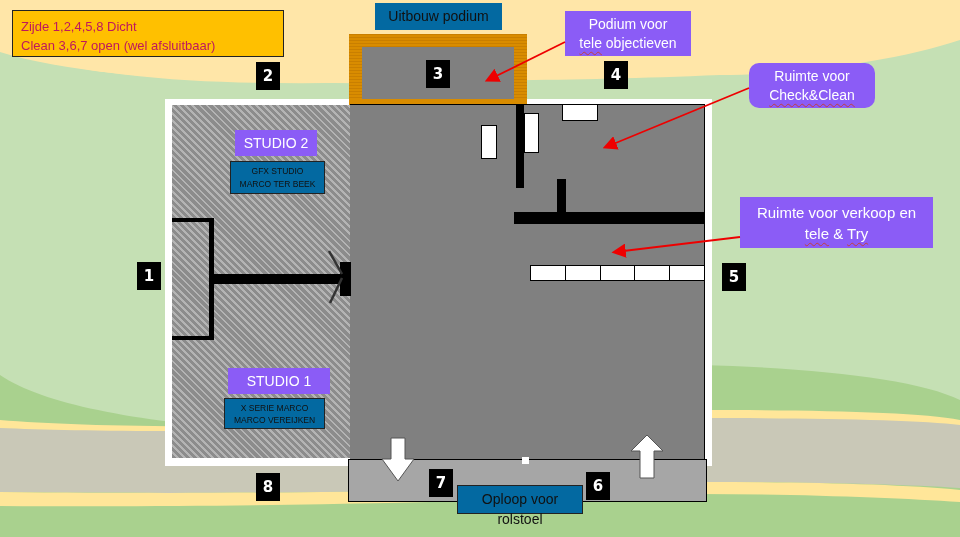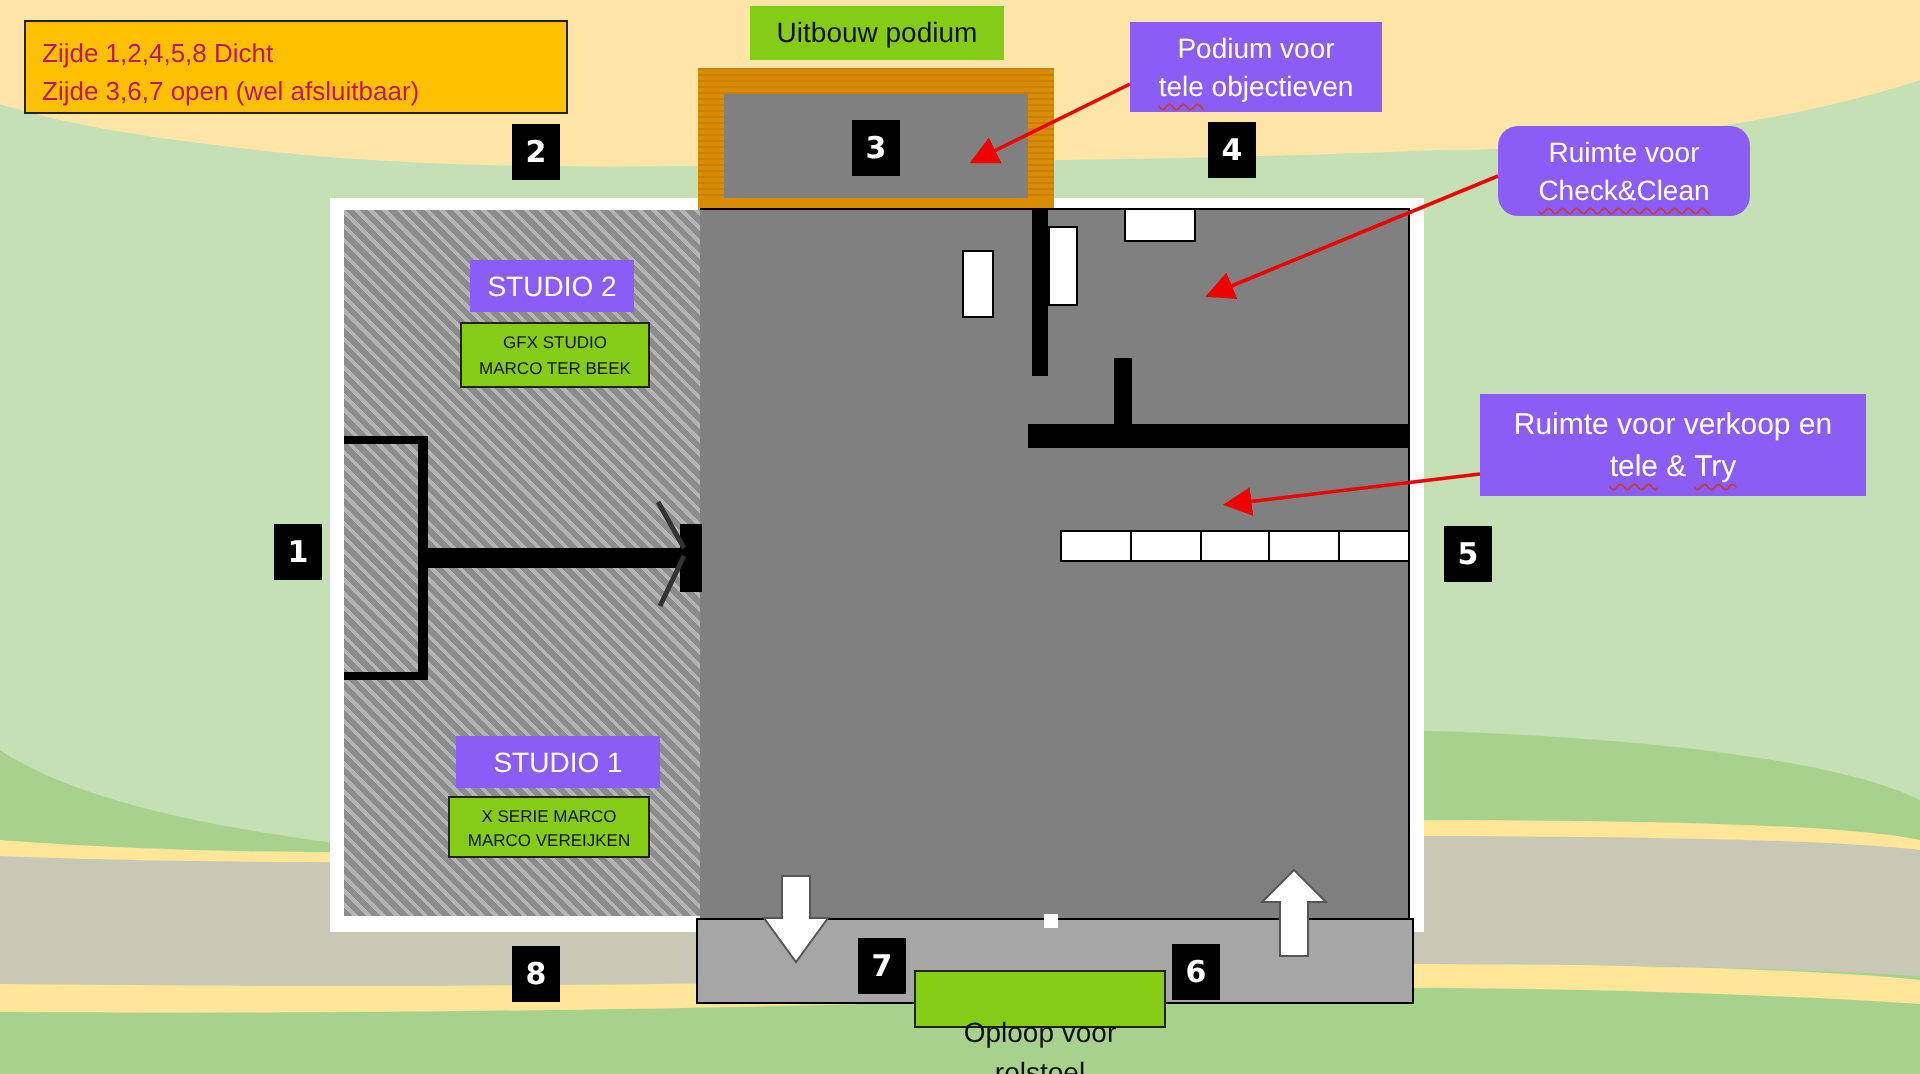--- a/index.html
+++ b/index.html
@@ -5,21 +5,21 @@
   * { margin: 0; padding: 0; box-sizing: border-box; }
   html, body { width: 960px; height: 537px; overflow: hidden; }
   body { position: relative; font-family: "Liberation Sans", "DejaVu Sans", sans-serif; background: #c5e0b4; }
   .abs { position: absolute; }
   #bg { position: absolute; left: 0; top: 0; width: 960px; height: 537px; }
 
   .note-box {
     background: #ffc000; border: 1px solid #222; color: #be185d;
     font-size: 13px; line-height: 19px; padding: 6px 8px;
   }
-  .label-gold { background: #84cc16; color: #111; text-align: center; }
+  .label-gold { background: #0369a1; color: #111; text-align: center; }
   .label-red { background: #8b5cf6; color: #fff; text-align: center; }
   .marker {
     background: #000; color: #fff; font-weight: bold; font-size: 15px;
     width: 24px; height: 28px; display: flex; align-items: center; justify-content: center;
     font-family: "DejaVu Sans", sans-serif;
   }
   .wavy { text-decoration: underline wavy #c04040; text-decoration-thickness: 1px; text-underline-offset: 3px; }
 
   .hatched {
     background-color: #808080;
@@ -37,21 +37,21 @@
   <path d="M0,0 H960 V40 C900,60 800,75 720,75 C600,80 520,80 400,82 C250,85 120,85 0,50 Z" fill="#ffe6a8"></path>
   <path d="M0,0 H400 V83 C250,84 90,80 0,52 Z" fill="#ffe6a8"></path>
   <path d="M0,375 C60,415 200,430 400,440 L700,365 C820,368 920,380 960,400 V537 H0 Z" fill="#a9d18e"></path>
   <path d="M0,420 C100,428 300,432 700,410 C820,410 920,412 960,420 V440 C900,436 800,430 700,430 C400,440 100,440 0,440 Z" fill="#ffe699"></path>
   <path d="M0,428 C100,432 300,435 700,418 C820,418 920,420 960,425 V488 C900,484 800,482 700,482 C500,490 300,495 0,492 Z" fill="#c9c8b7"></path>
   <path d="M0,492 C300,495 500,490 700,482 C800,482 900,484 960,490 V502 C900,498 800,494 700,494 C500,500 300,508 0,506 Z" fill="#ffe699"></path>
 </svg>
 
 <div class="abs note-box" style="left:12px; top:10px; width:272px; height:47px;">
   <div>Zijde 1,2,4,5,8 Dicht</div>
-  <div>Zijde 3,6,7 open (wel afsluitbaar)</div>
+  <div>Clean 3,6,7 open (wel afsluitbaar)</div>
 </div>
 
 <div class="abs label-gold" style="left:375px; top:3px; width:127px; height:27px; font-size:14px; line-height:27px;">Uitbouw podium</div>
 
 <div class="abs" style="left:349px; top:34px; width:178px; height:72px; background: repeating-linear-gradient(0deg,#d98c00 0px,#d98c00 2px,#c97f00 2px,#c97f00 3px);"></div>
 <div class="abs grey-floor" style="left:362px; top:47px; width:152px; height:59px;"></div>
 
 <div class="abs" style="left:165px; top:99px; width:547px; height:367px; background:#fff;"></div>
 
 <div class="abs" style="left:349px; top:99px; width:178px; height:6px; background: #d98c00;"></div>
@@ -102,21 +102,21 @@
 <div class="abs" style="left:348px; top:459px; width:359px; height:43px; background:#a6a6a6; border:1px solid #000;"></div>
 <div class="abs" style="left:522px; top:457px; width:7px; height:7px; background:#fff;"></div>
 
 <svg class="abs" style="left:380px; top:437px;" width="36" height="46" viewBox="0 0 36 46">
   <path d="M11,1 H25 V22 H34 L18,44 L2,22 H11 Z" fill="#fff" stroke="#555" stroke-width="1"></path>
 </svg>
 <svg class="abs" style="left:629px; top:434px;" width="36" height="46" viewBox="0 0 36 46">
   <path d="M18,1 L34,17 H25 V44 H11 V17 H2 Z" fill="#fff" stroke="#555" stroke-width="1"></path>
 </svg>
 
-<div class="abs label-gold" style="left:457px; top:485px; width:126px; height:29px; border:1px solid #222; font-size:14px; line-height:20px; padding-top:20px;">
+<div class="abs label-gold" style="left:457px; top:485px; width:126px; height:29px; border:1px solid #222; font-size:14px; line-height:20px; padding-top:3px;">
   <div>Oploop voor</div>
   <div>rolstoel</div>
 </div>
 
 <div class="abs label-red" style="left:565px; top:11px; width:126px; height:45px; font-size:14px; line-height:19px; padding-top:4px;">
   <div>Podium voor</div>
   <div><span class="wavy">tele</span><span> objectieven</span></div>
 </div>
 
 <div class="abs label-red" style="left:749px; top:63px; width:126px; height:45px; font-size:14px; line-height:19px; padding-top:4px;border-radius:10px;">

